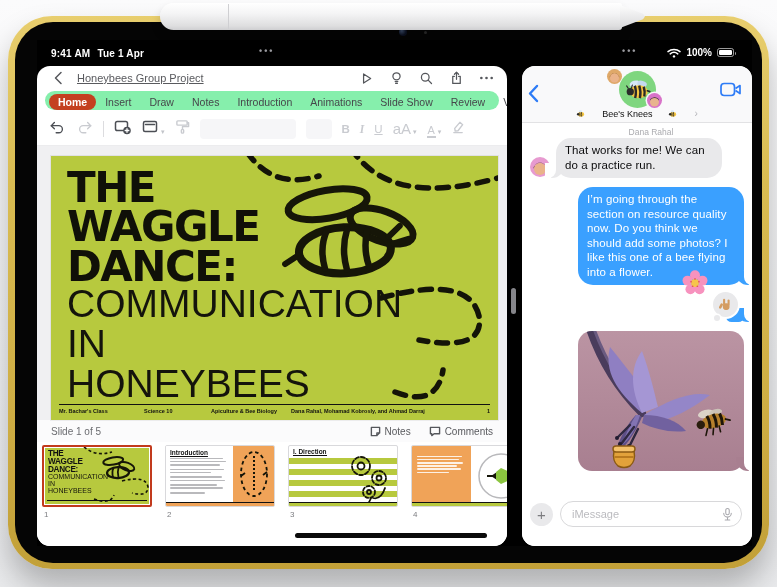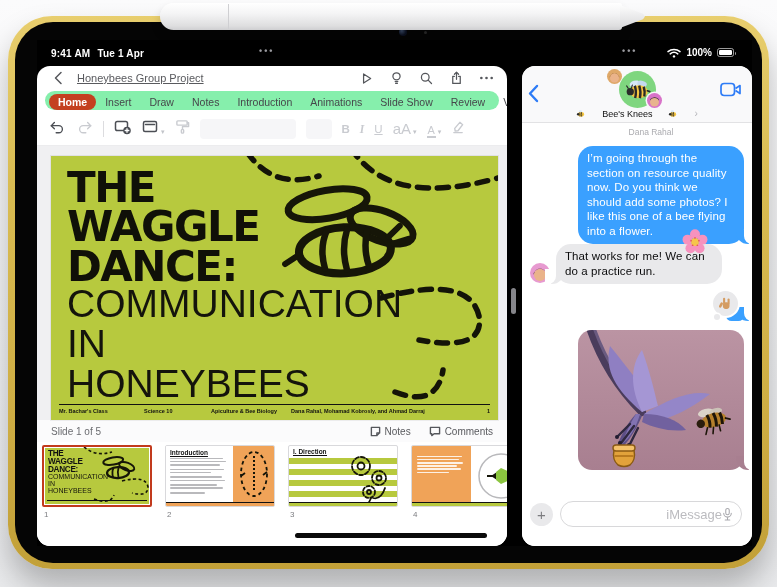--- a/index.html
+++ b/index.html
@@ -147,21 +147,21 @@
   .photo-bubble{position:relative;width:166px;height:140px;border-radius:14px;overflow:visible;}
   .photo-bubble .ph{width:166px;height:140px;border-radius:14px;overflow:hidden;display:block;}
   .photo-bubble::before{content:"";position:absolute;bottom:0;right:-5px;width:13px;height:14px;background:#a87f90;border-bottom-left-radius:12px;}
   .photo-bubble::after{content:"";position:absolute;bottom:0;right:-11px;width:11px;height:15px;background:#fff;border-bottom-left-radius:8px;}
 
   .inputbar{position:absolute;left:0;bottom:0;width:100%;height:48px;background:#fff;padding:4px 9px;}
   .plus-btn{position:absolute;left:8px;top:5px;width:23px;height:23px;border-radius:50%;background:#e9e9eb;
     color:#7c7c80;font-size:15px;display:flex;align-items:center;justify-content:center;line-height:1;}
   .imsg-field{position:absolute;left:38px;right:10px;top:3px;height:26px;border:1.4px solid #d8d8da;
     border-radius:14px;display:flex;align-items:center;padding:0 8px 0 11px;}
-  .imsg-ph{flex:1;font-size:13px;color:#bbbbbf;text-align:right;}
+  .imsg-ph{flex:1;font-size:11px;color:#bbbbbf;}
 </style>
 </head>
 <body>
 
 <div class="stage">
 
   <div class="pencil">
     <div class="pencil-body"></div>
     <div class="pencil-seam"></div>
     <div class="pencil-tip"></div>
@@ -444,20 +444,30 @@
           </div>
         </div>
 
         <div class="divider-handle"></div>
 
         <div class="appwin imsg">
 
           <div class="chat">
             <div class="sender">Dana Rahal</div>
 
+            <div class="mrow">
+              <span class="mavatar mav-pink">
+                <svg width="20" height="20" viewBox="0 0 20 20">
+                    <circle cx="10" cy="12" r="6" fill="#eab38a"></circle>
+                    <path d="M3.5 12 a6.5 6.5 0 0 1 13 0 l-1.5 -4 q-5 -4.5 -10 0 Z" fill="#4a2f22"></path>
+                  </svg>
+              </span>
+              <div class="bubble gray">That works for me! We can do a practice run.</div>
+            </div>
+
             <div class="mrow sent" style="margin-top:9px">
               <div class="bubble blue">
                 <span>I’m going through the section on resource quality now. Do you think we should add some photos? I like this one of a bee flying into a flower.</span>
                 <span class="sticker-blossom">
                   <svg width="26" height="26" viewBox="0 0 24 24">
                     <g fill="#f792be">
                         <circle cx="12" cy="4.8" r="4.6"></circle>
                         <circle cx="18.9" cy="9.8" r="4.6"></circle>
                         <circle cx="16.2" cy="17.8" r="4.6"></circle>
                         <circle cx="7.8" cy="17.8" r="4.6"></circle>
@@ -469,30 +479,20 @@
                         <circle cx="15.6" cy="10.8" r=".8"></circle>
                         <circle cx="14.2" cy="15" r=".8"></circle>
                         <circle cx="9.8" cy="15" r=".8"></circle>
                         <circle cx="8.4" cy="10.8" r=".8"></circle>
                       </g>
                   </svg>
                 </span>
               </div>
             </div>
 
-            <div class="mrow">
-              <span class="mavatar mav-pink">
-                <svg width="20" height="20" viewBox="0 0 20 20">
-                    <circle cx="10" cy="12" r="6" fill="#eab38a"></circle>
-                    <path d="M3.5 12 a6.5 6.5 0 0 1 13 0 l-1.5 -4 q-5 -4.5 -10 0 Z" fill="#4a2f22"></path>
-                  </svg>
-              </span>
-              <div class="bubble gray">That works for me! We can do a practice run.</div>
-            </div>
-
             <div class="mrow sent" style="margin-top:26px">
               <div class="bubble blue" style="max-width:150px">
                 <span class="tapback">
                   <svg width="14" height="14" viewBox="0 0 20 20" fill="#d49c62">
                     <rect x="5.5" y="7.5" width="9.5" height="9.5" rx="4"></rect>
                     <rect x="5.8" y="1" width="3" height="9" rx="1.5"></rect>
                     <rect x="12.2" y="2.2" width="3" height="8.5" rx="1.5"></rect>
                     <rect x="1" y="7.5" width="3.6" height="8" rx="1.8" transform="rotate(28 2.8 11.5)"></rect>
                   </svg>
                 </span>

